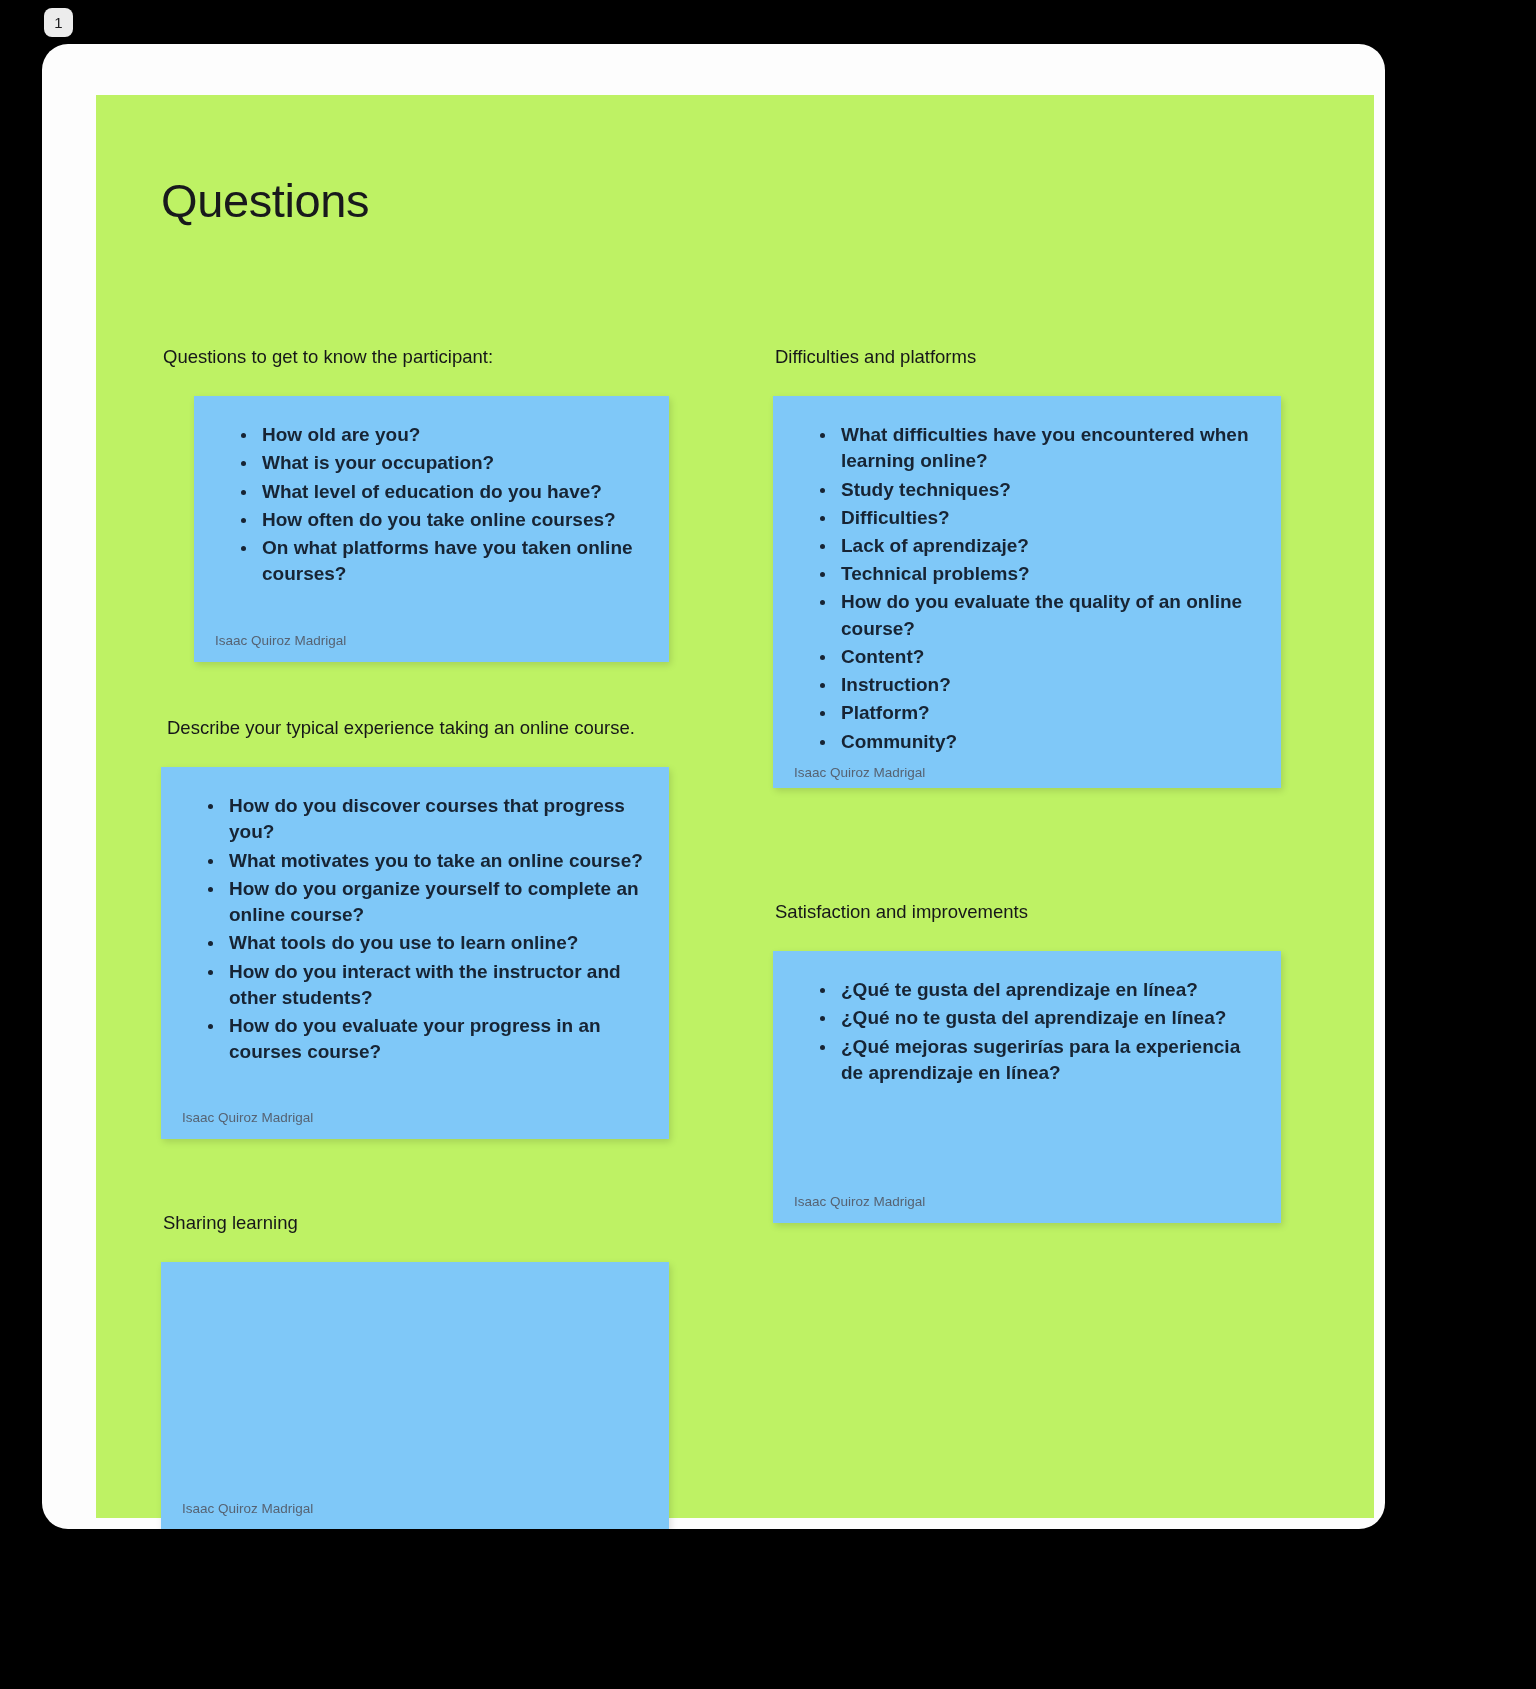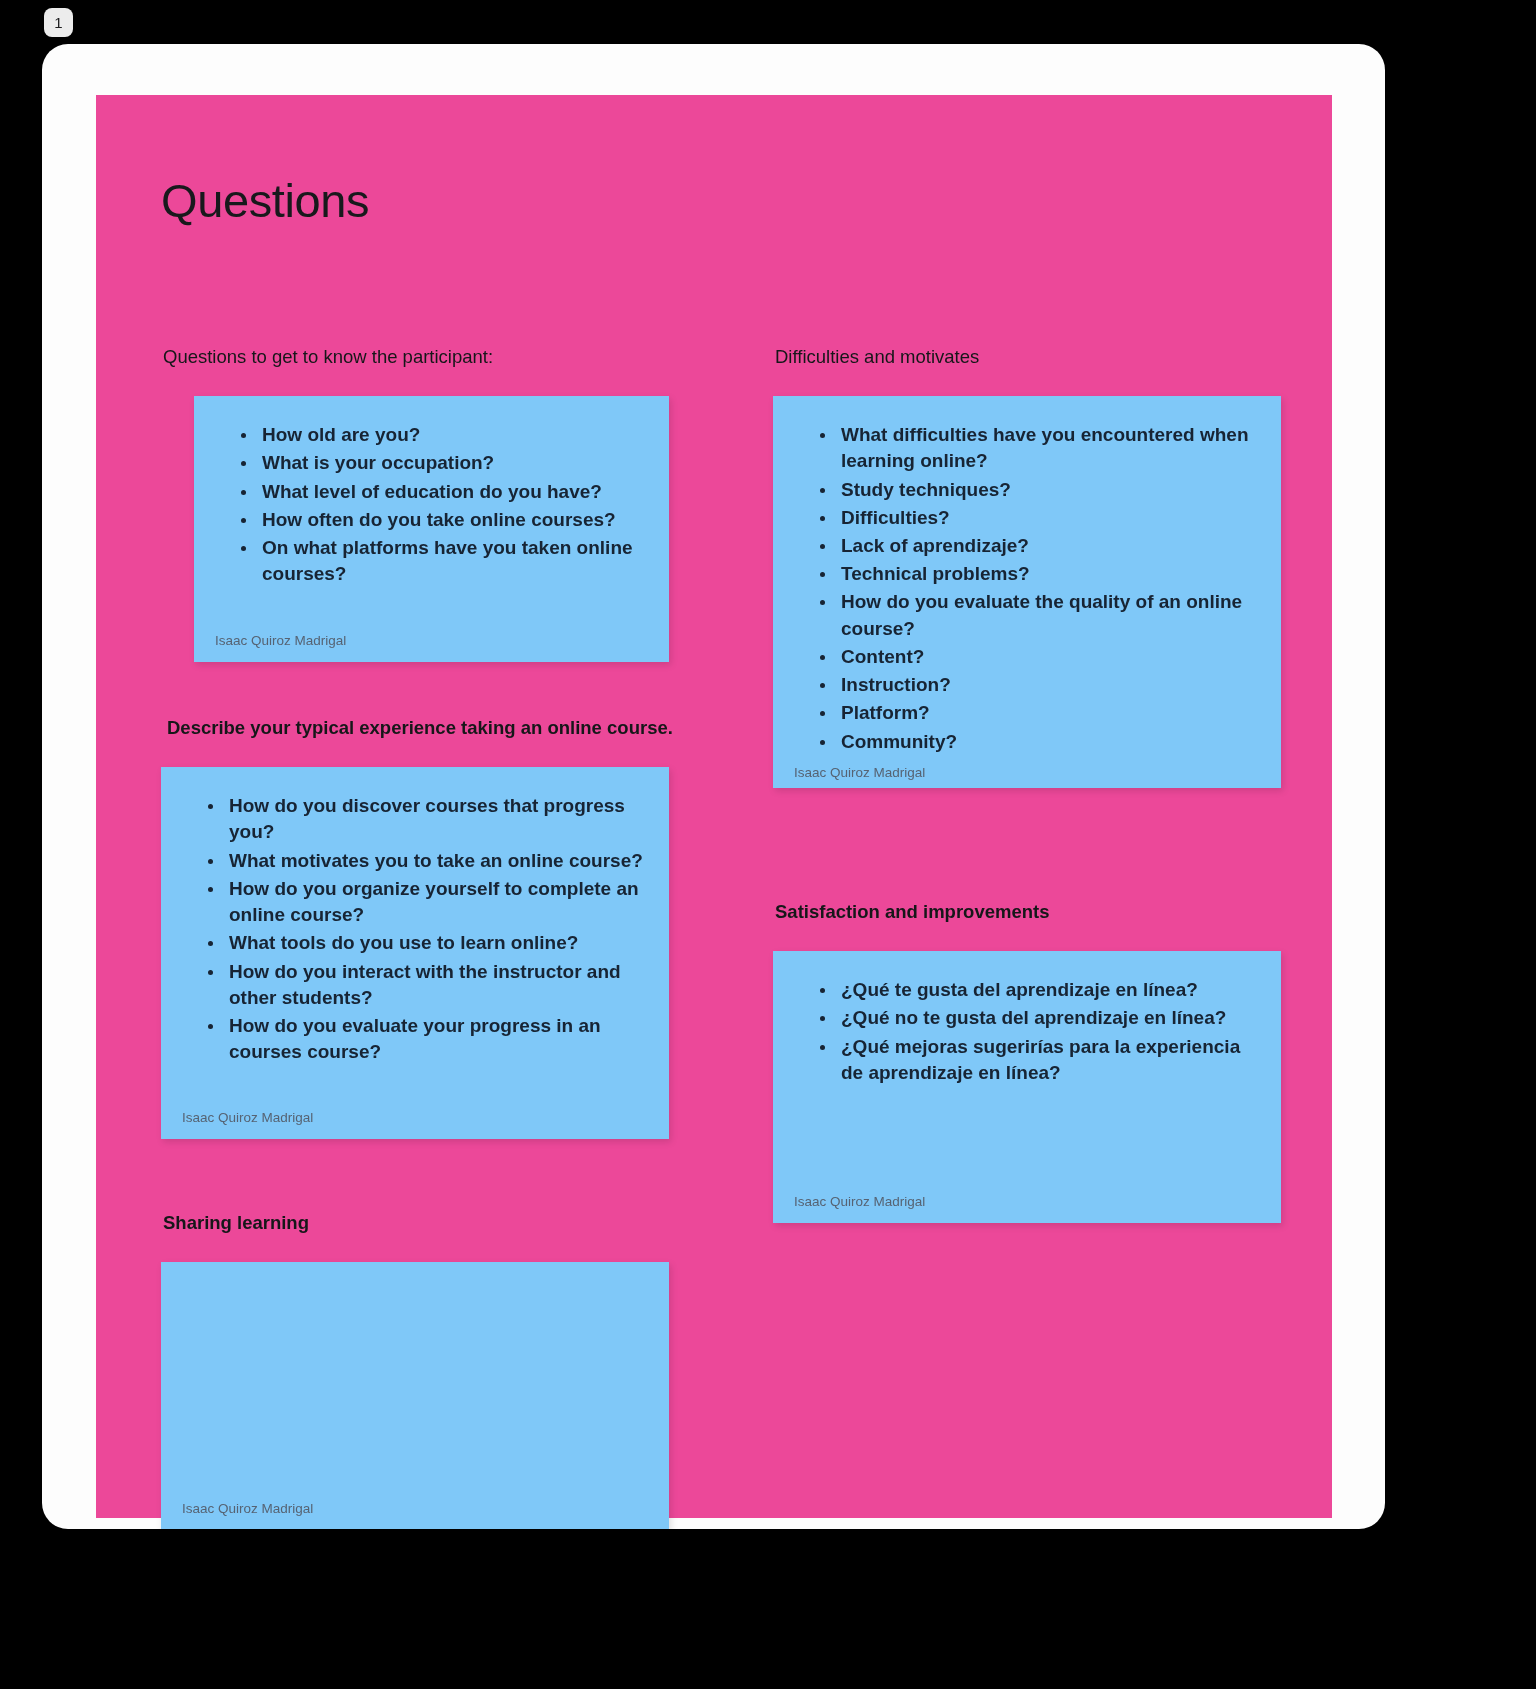--- a/index.html
+++ b/index.html
@@ -45,22 +45,23 @@
     overflow: hidden;
   }
 
   
   .slide {
     position: absolute;
     left: 54px;
     top: 51px;
     width: 1236px;
     height: 1423px;
-    background: #ec4899;
+    background: #bef264;
     border-radius: 0;
+    padding-left: 42px;
   }
 
   .slide-title {
     position: absolute;
     left: 65px;
     top: 80px;
     font-size: 47px;
     line-height: 1.1;
     font-weight: 400;
     color: #18191c;
@@ -83,21 +84,21 @@
 
   .section-label {
     font-size: 18.5px;
     line-height: 1.25;
     color: #161719;
     margin: 12px 0 28px 2px;
     font-weight: 400;
     white-space: nowrap;
   }
   .section-label.bold {
-    font-weight: 700;
+    font-weight: 400;
   }
   .section-label.indent {
     margin-left: 6px;
   }
 
   .note-card {
     position: relative;
     background: #7fc8f8;
     box-shadow: 2px 3px 7px rgba(0,0,0,0.13);
     padding: 26px 18px 14px 18px;
@@ -195,21 +196,21 @@
         <div class="section-label bold">Sharing learning</div>
 
         <div class="note-card card-sharing">
           <div class="author">Isaac Quiroz Madrigal</div>
         </div>
 
       </div>
 
       <div class="col">
 
-        <div class="section-label">Difficulties and motivates</div>
+        <div class="section-label">Difficulties and platforms</div>
 
         <div class="note-card card-diff">
           <ul>
             <li>What difficulties have you encountered when learning online?</li>
             <li>Study techniques?</li>
             <li>Difficulties?</li>
             <li>Lack of aprendizaje?</li>
             <li>Technical problems?</li>
             <li>How do you evaluate the quality of an online course?</li>
             <li>Content?</li>

